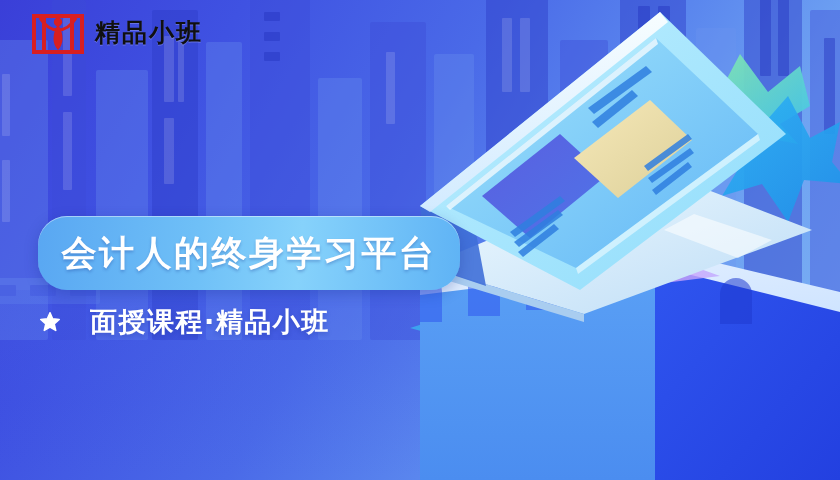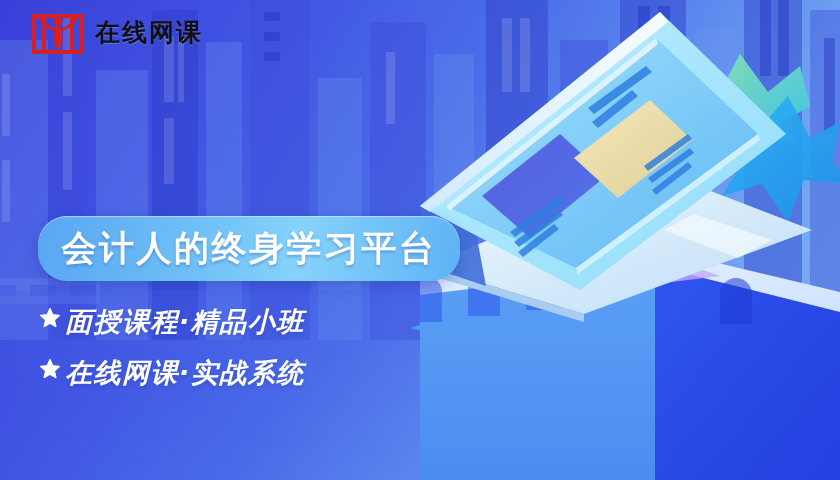--- a/index.html
+++ b/index.html
@@ -91,41 +91,41 @@
     background:linear-gradient(180deg,#ffffff 0%,#ffffff 52%,#dfe9fb 82%,#cfddf8 100%);
     -webkit-background-clip:text; background-clip:text;
     -webkit-text-fill-color:transparent;
     text-shadow:0 3px 7px rgba(20,35,130,.25);
     z-index:25;
   }
 
   
   .pill {
     position:absolute; left:38px; top:216px;
-    height:65px; width:422px;
+    height:74px; width:422px;
     border-radius:29px;
     background:linear-gradient(95deg,#59a7f2 0%,#6fc0f7 38%,#86d2fb 62%,#5fb3f5 100%);
     box-shadow:0 4px 14px rgba(20,45,140,.28), inset 0 1px 0 rgba(255,255,255,.45);
     display:flex; align-items:center; justify-content:center;
     z-index:25;
   }
   .pill-text {
     font-size:35px; font-weight:800; color:#ffffff;
     letter-spacing:2.5px; line-height:1;
     font-family:"DejaVu Sans","Liberation Sans",sans-serif;
     text-shadow:0 2px 3px rgba(25,60,150,.30);
   }
 
   
   .bullets {
     position:absolute; left:40px; top:308px;
     display:flex; flex-direction:column; gap:24px;
     z-index:25;
   }
-  .bullet { display:flex; gap:5px;font-style:italic; }
+  .bullet { display:flex; align-items:center; gap:30px; }
   .star { width:20px; height:20px; flex:0 0 auto; display:block; }
   .bullet-text {
     font-size:27px; font-weight:700; color:#ffffff;
     letter-spacing:1.5px; line-height:1;
     font-family:"DejaVu Sans","Liberation Sans",sans-serif;
     text-shadow:0 2px 4px rgba(20,40,130,.25);
   }
 
   
   .illus { position:absolute; right:0; top:0; width:420px; height:480px; z-index:20; }
@@ -327,37 +327,31 @@
       <g fill="none" stroke="#d81f21" stroke-width="4">
         <rect x="4" y="6" width="48" height="36"></rect>
         <line x1="14" y1="6" x2="14" y2="42"></line>
         <line x1="42" y1="6" x2="42" y2="42"></line>
       </g>
       <path d="M10,8 C20,24 36,24 46,8" fill="none" stroke="#d81f21" stroke-width="3.2"></path>
       <path d="M28,14 C22,24 22,34 28,40 C34,34 34,24 28,14 Z" fill="#d81f21"></path>
       <circle cx="28" cy="12" r="4.2" fill="#d81f21"></circle>
     </svg>
     <span class="logo-text">
-      <span class="logo-cn">在线网课</span>
+      <span class="logo-cn">精品小班</span>
     </span>
   </div>
 
 
   <div class="pill">
     <span class="pill-text">会计人的终身学习平台</span>
   </div>
 
   <div class="bullets">
     <div class="bullet">
       <svg class="star" viewBox="0 0 20 20">
         <path d="M10 0.8 L12.6 6.9 L19.2 7.5 L14.2 11.9 L15.7 18.4 L10 15 L4.3 18.4 L5.8 11.9 L0.8 7.5 L7.4 6.9 Z" fill="#ffffff" stroke="#ffffff" stroke-width="1.6" stroke-linejoin="round"></path>
       </svg>
       <span class="bullet-text">面授课程·精品小班</span>
     </div>
-    <div class="bullet">
-      <svg class="star" viewBox="0 0 20 20">
-        <path d="M10 0.8 L12.6 6.9 L19.2 7.5 L14.2 11.9 L15.7 18.4 L10 15 L4.3 18.4 L5.8 11.9 L0.8 7.5 L7.4 6.9 Z" fill="#ffffff" stroke="#ffffff" stroke-width="1.6" stroke-linejoin="round"></path>
-      </svg>
-      <span class="bullet-text">在线网课·实战系统</span>
-    </div>
   </div>
 
 </div>
 
 </body></html>

